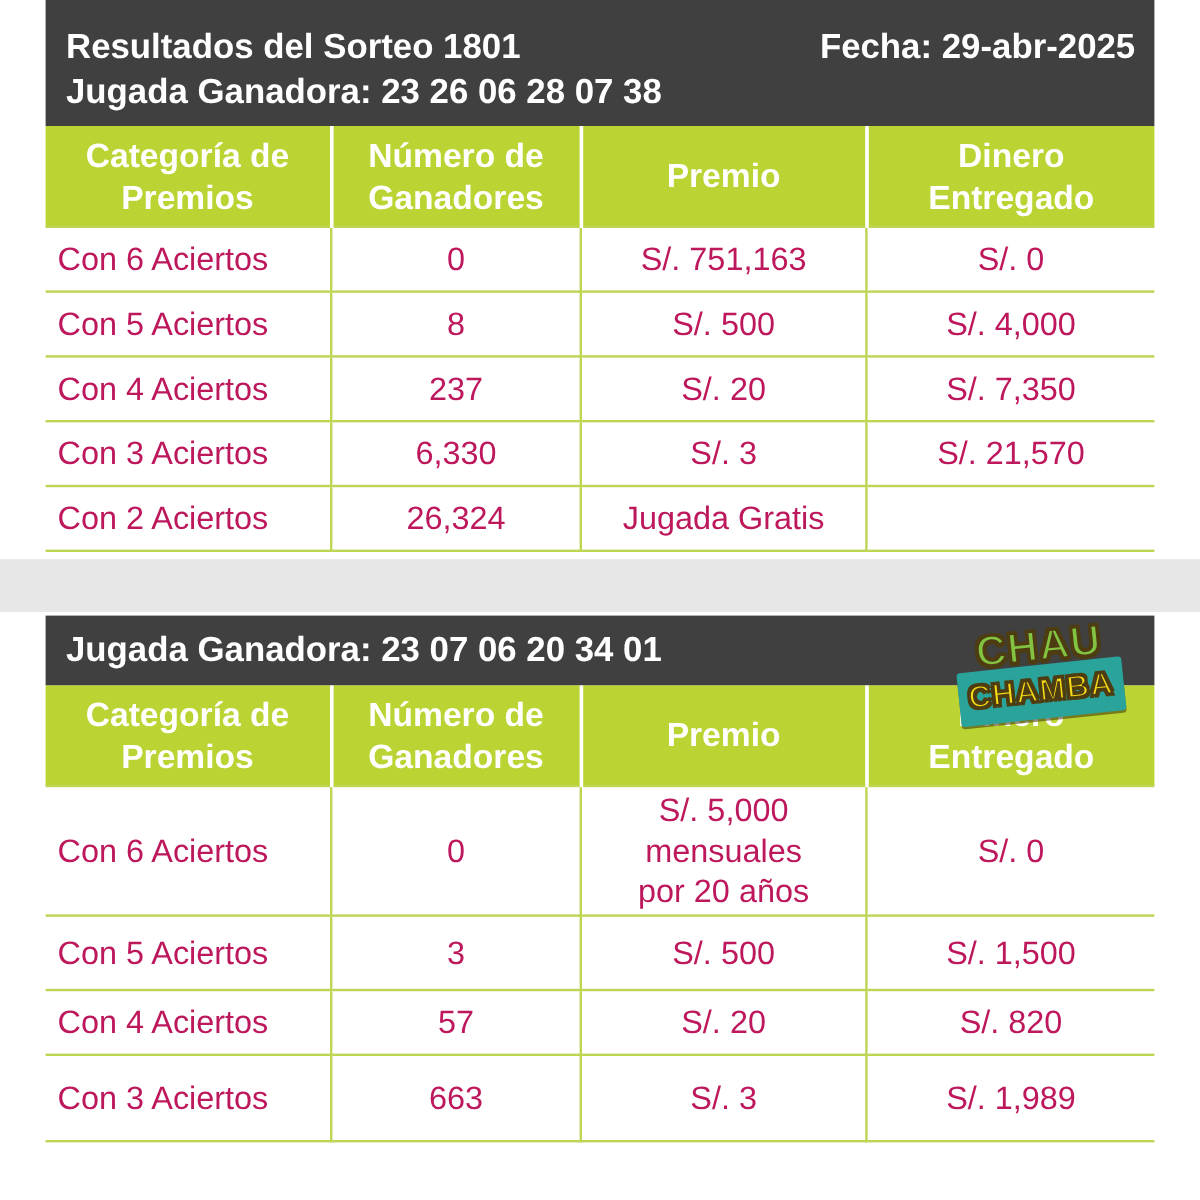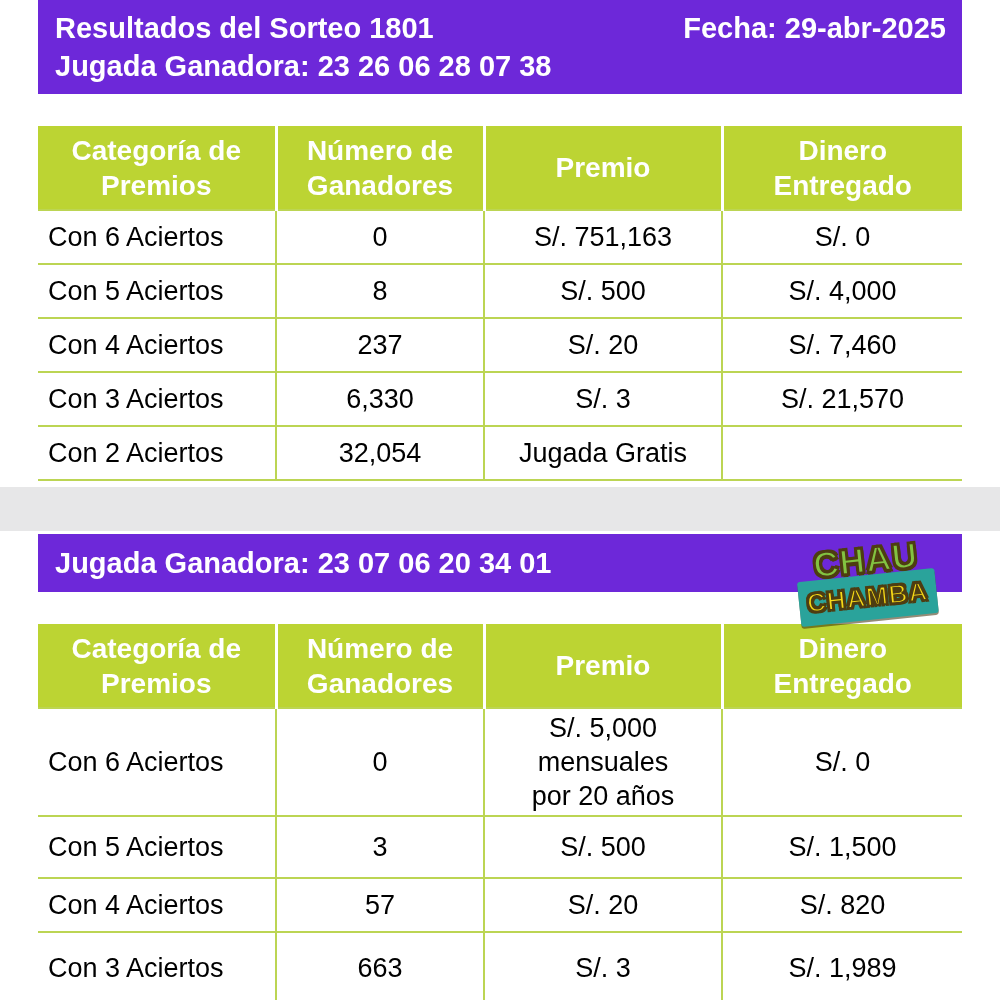--- a/index.html
+++ b/index.html
@@ -6,52 +6,52 @@
   body { margin: 0; background: #ffffff; }
   .page {
     width: 1000px; height: 1000px; overflow: hidden;
     background: #ffffff;
     font-family: "Liberation Sans", sans-serif;
   }
   .content { padding: 0 38px; }
 
   
   .orange-header {
-    background: #6d28d9;
+    background: #404040;
     color: #ffffff;
     font-weight: bold;
     font-size: 29px;
     line-height: 38px;
-    padding: 9px 16px 9px 17px;
+    padding: 20px 16px 9px 17px;
     position: relative;
   }
   .orange-header .line1 { display: flex; justify-content: space-between; }
   .orange-header.h2 { padding-top: 10px; padding-bottom: 10px; }
 
   
-  table { border-collapse: collapse; table-layout: fixed; width: 924px; margin-top: 32px; }
+  table { border-collapse: collapse; table-layout: fixed; width: 924px; }
   th {
     background: #bcd433;
     color: #ffffff;
     font-weight: bold;
     font-size: 28px;
     line-height: 35px;
     height: 84px;
     text-align: center;
     vertical-align: middle;
     white-space: pre-line;
     border-left: 3px solid #ffffff;
     border-right: 3px solid #ffffff;
   }
   th:first-child { border-left: none; }
   th:last-child  { border-right: none; }
   td {
     border: 2px solid #bcd553;
     font-size: 27px;
-    color: #000000;
+    color: #be185d;
     text-align: center;
     vertical-align: middle;
     height: 54px;
     line-height: 34px;
     white-space: pre-line;
   }
   td:first-child { border-left: none; text-align: left; padding-left: 10px; }
   td:last-child  { border-right: none; text-align: center; }
   tr.row-tall td    { height: 108px; }
   tr.row-med td     { height: 62px; }
@@ -143,31 +143,31 @@
           <tr>
             <td>Con 5 Aciertos</td>
             <td>8</td>
             <td>S/. 500</td>
             <td>S/. 4,000</td>
           </tr>
           <tr>
             <td>Con 4 Aciertos</td>
             <td>237</td>
             <td>S/. 20</td>
-            <td>S/. 7,460</td>
+            <td>S/. 7,350</td>
           </tr>
           <tr>
             <td>Con 3 Aciertos</td>
             <td>6,330</td>
             <td>S/. 3</td>
             <td>S/. 21,570</td>
           </tr>
           <tr>
             <td>Con 2 Aciertos</td>
-            <td>32,054</td>
+            <td>26,324</td>
             <td>Jugada Gratis</td>
             <td></td>
           </tr>
         </tbody>
       </table>
     </section>
 
     <div class="divider"></div>
 
     <section>

